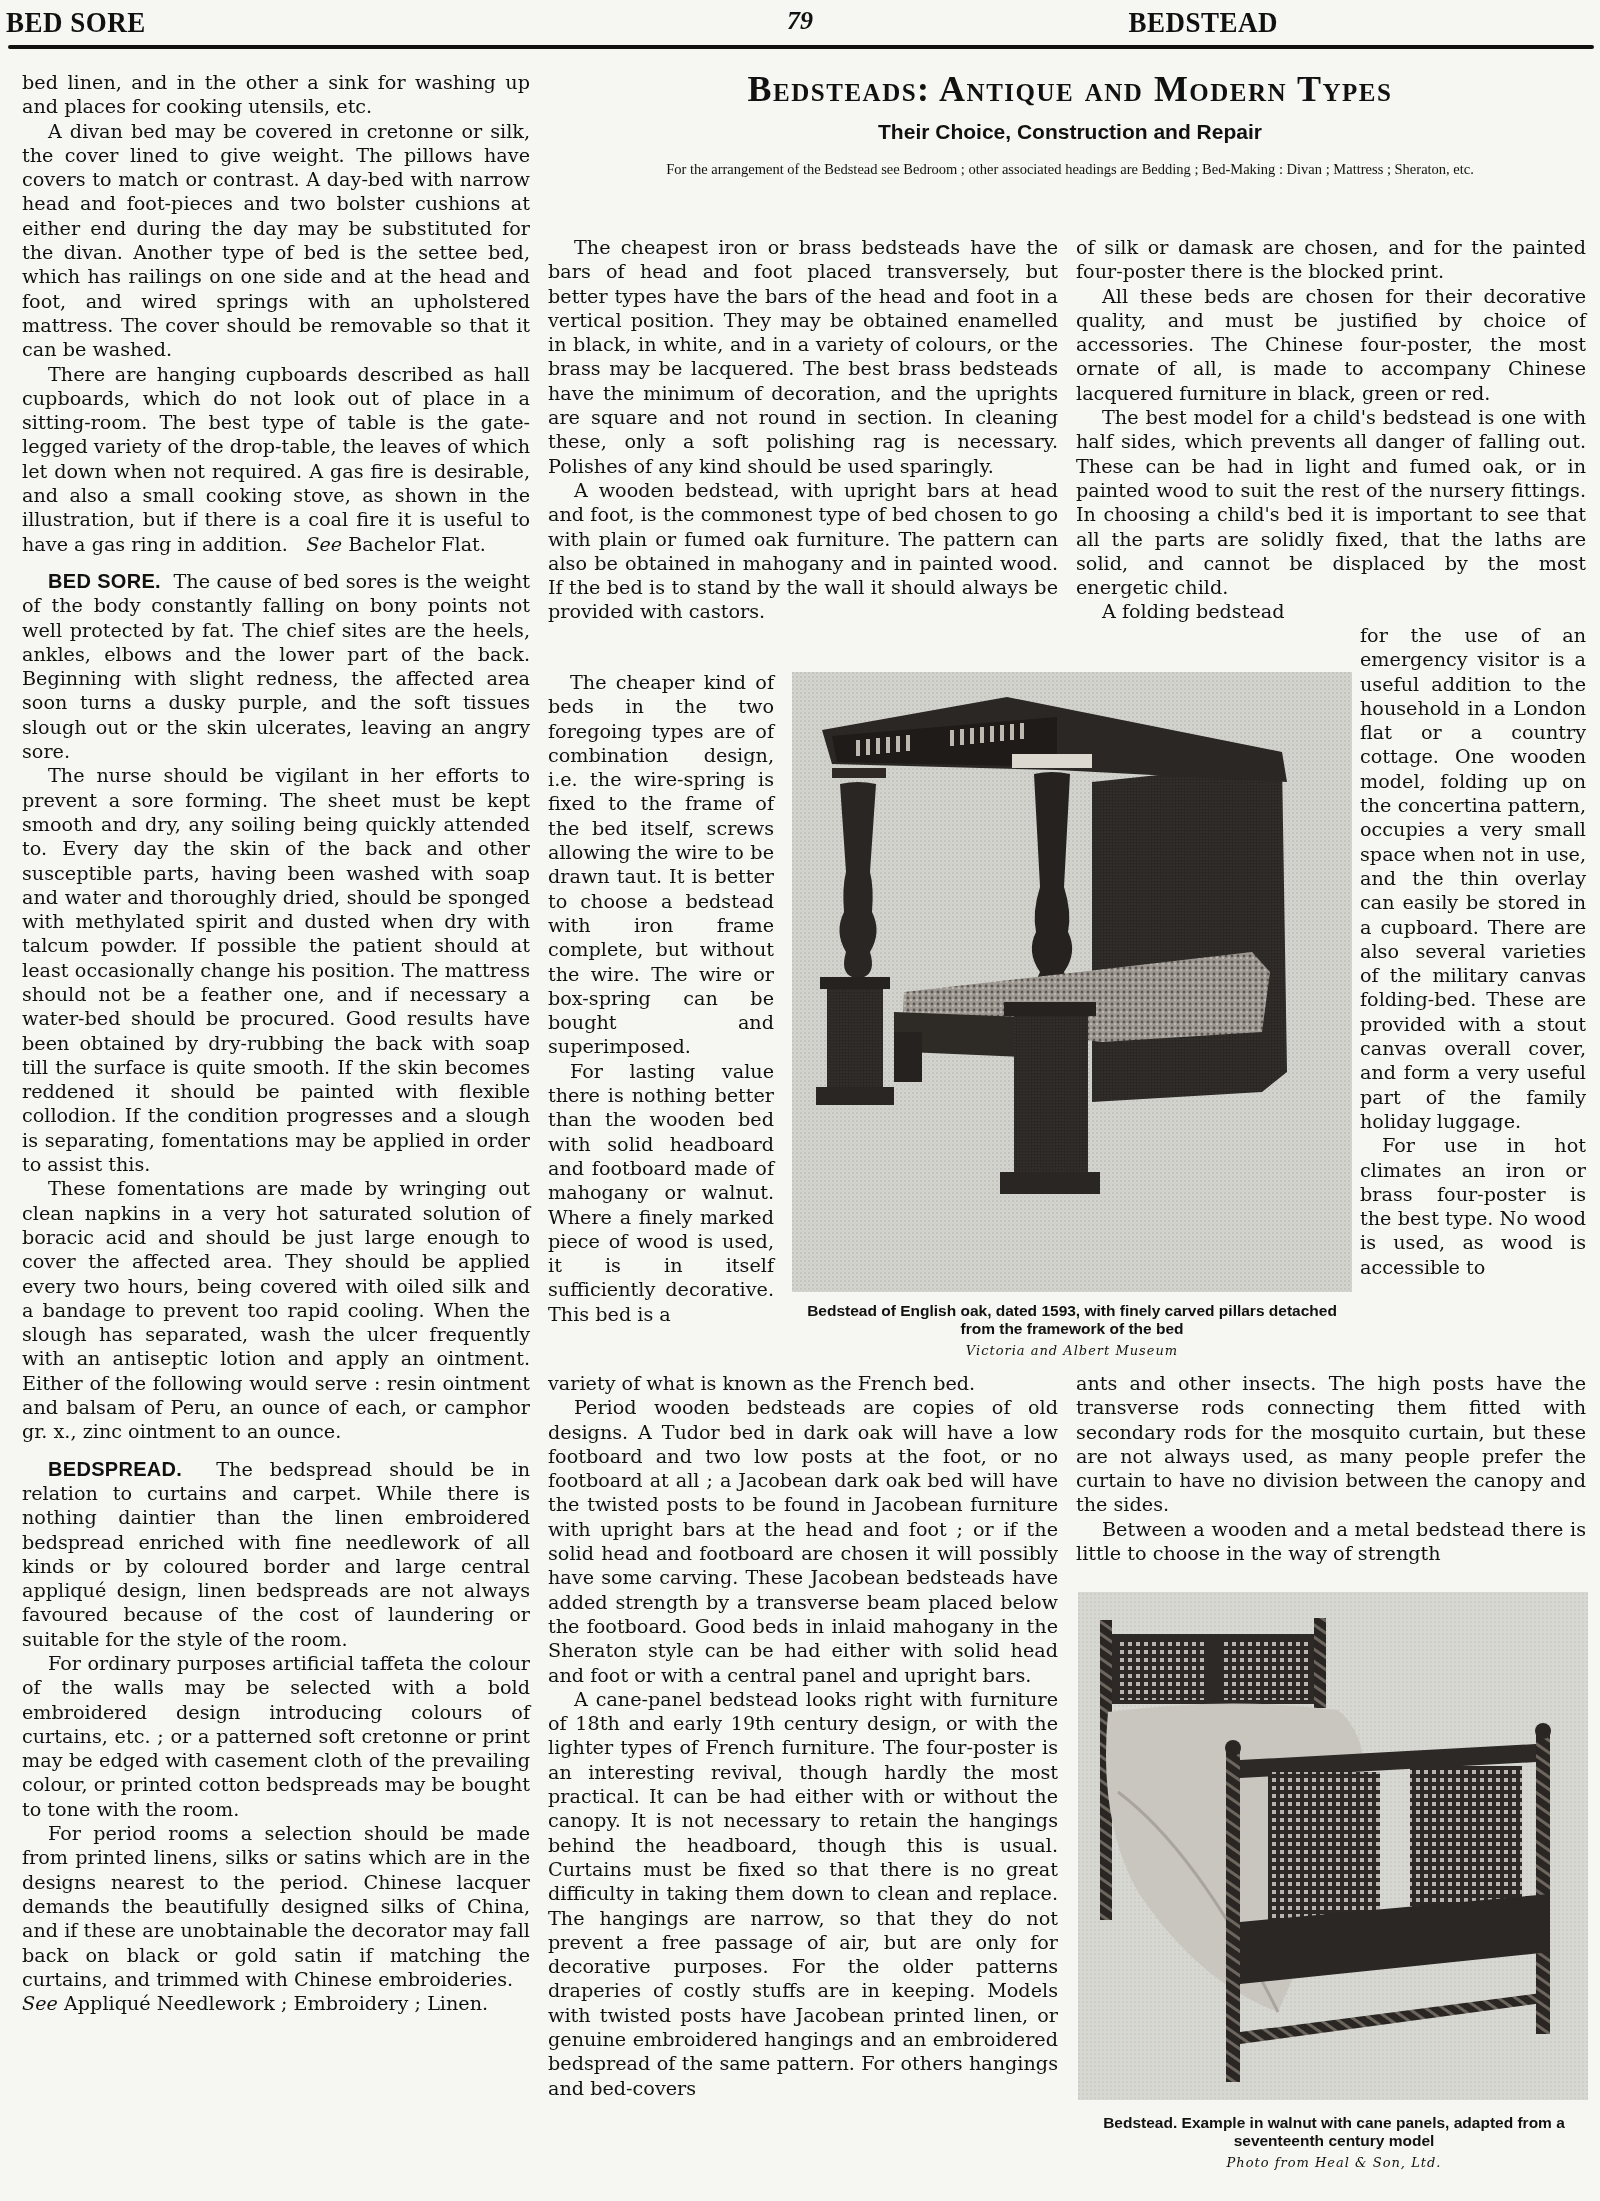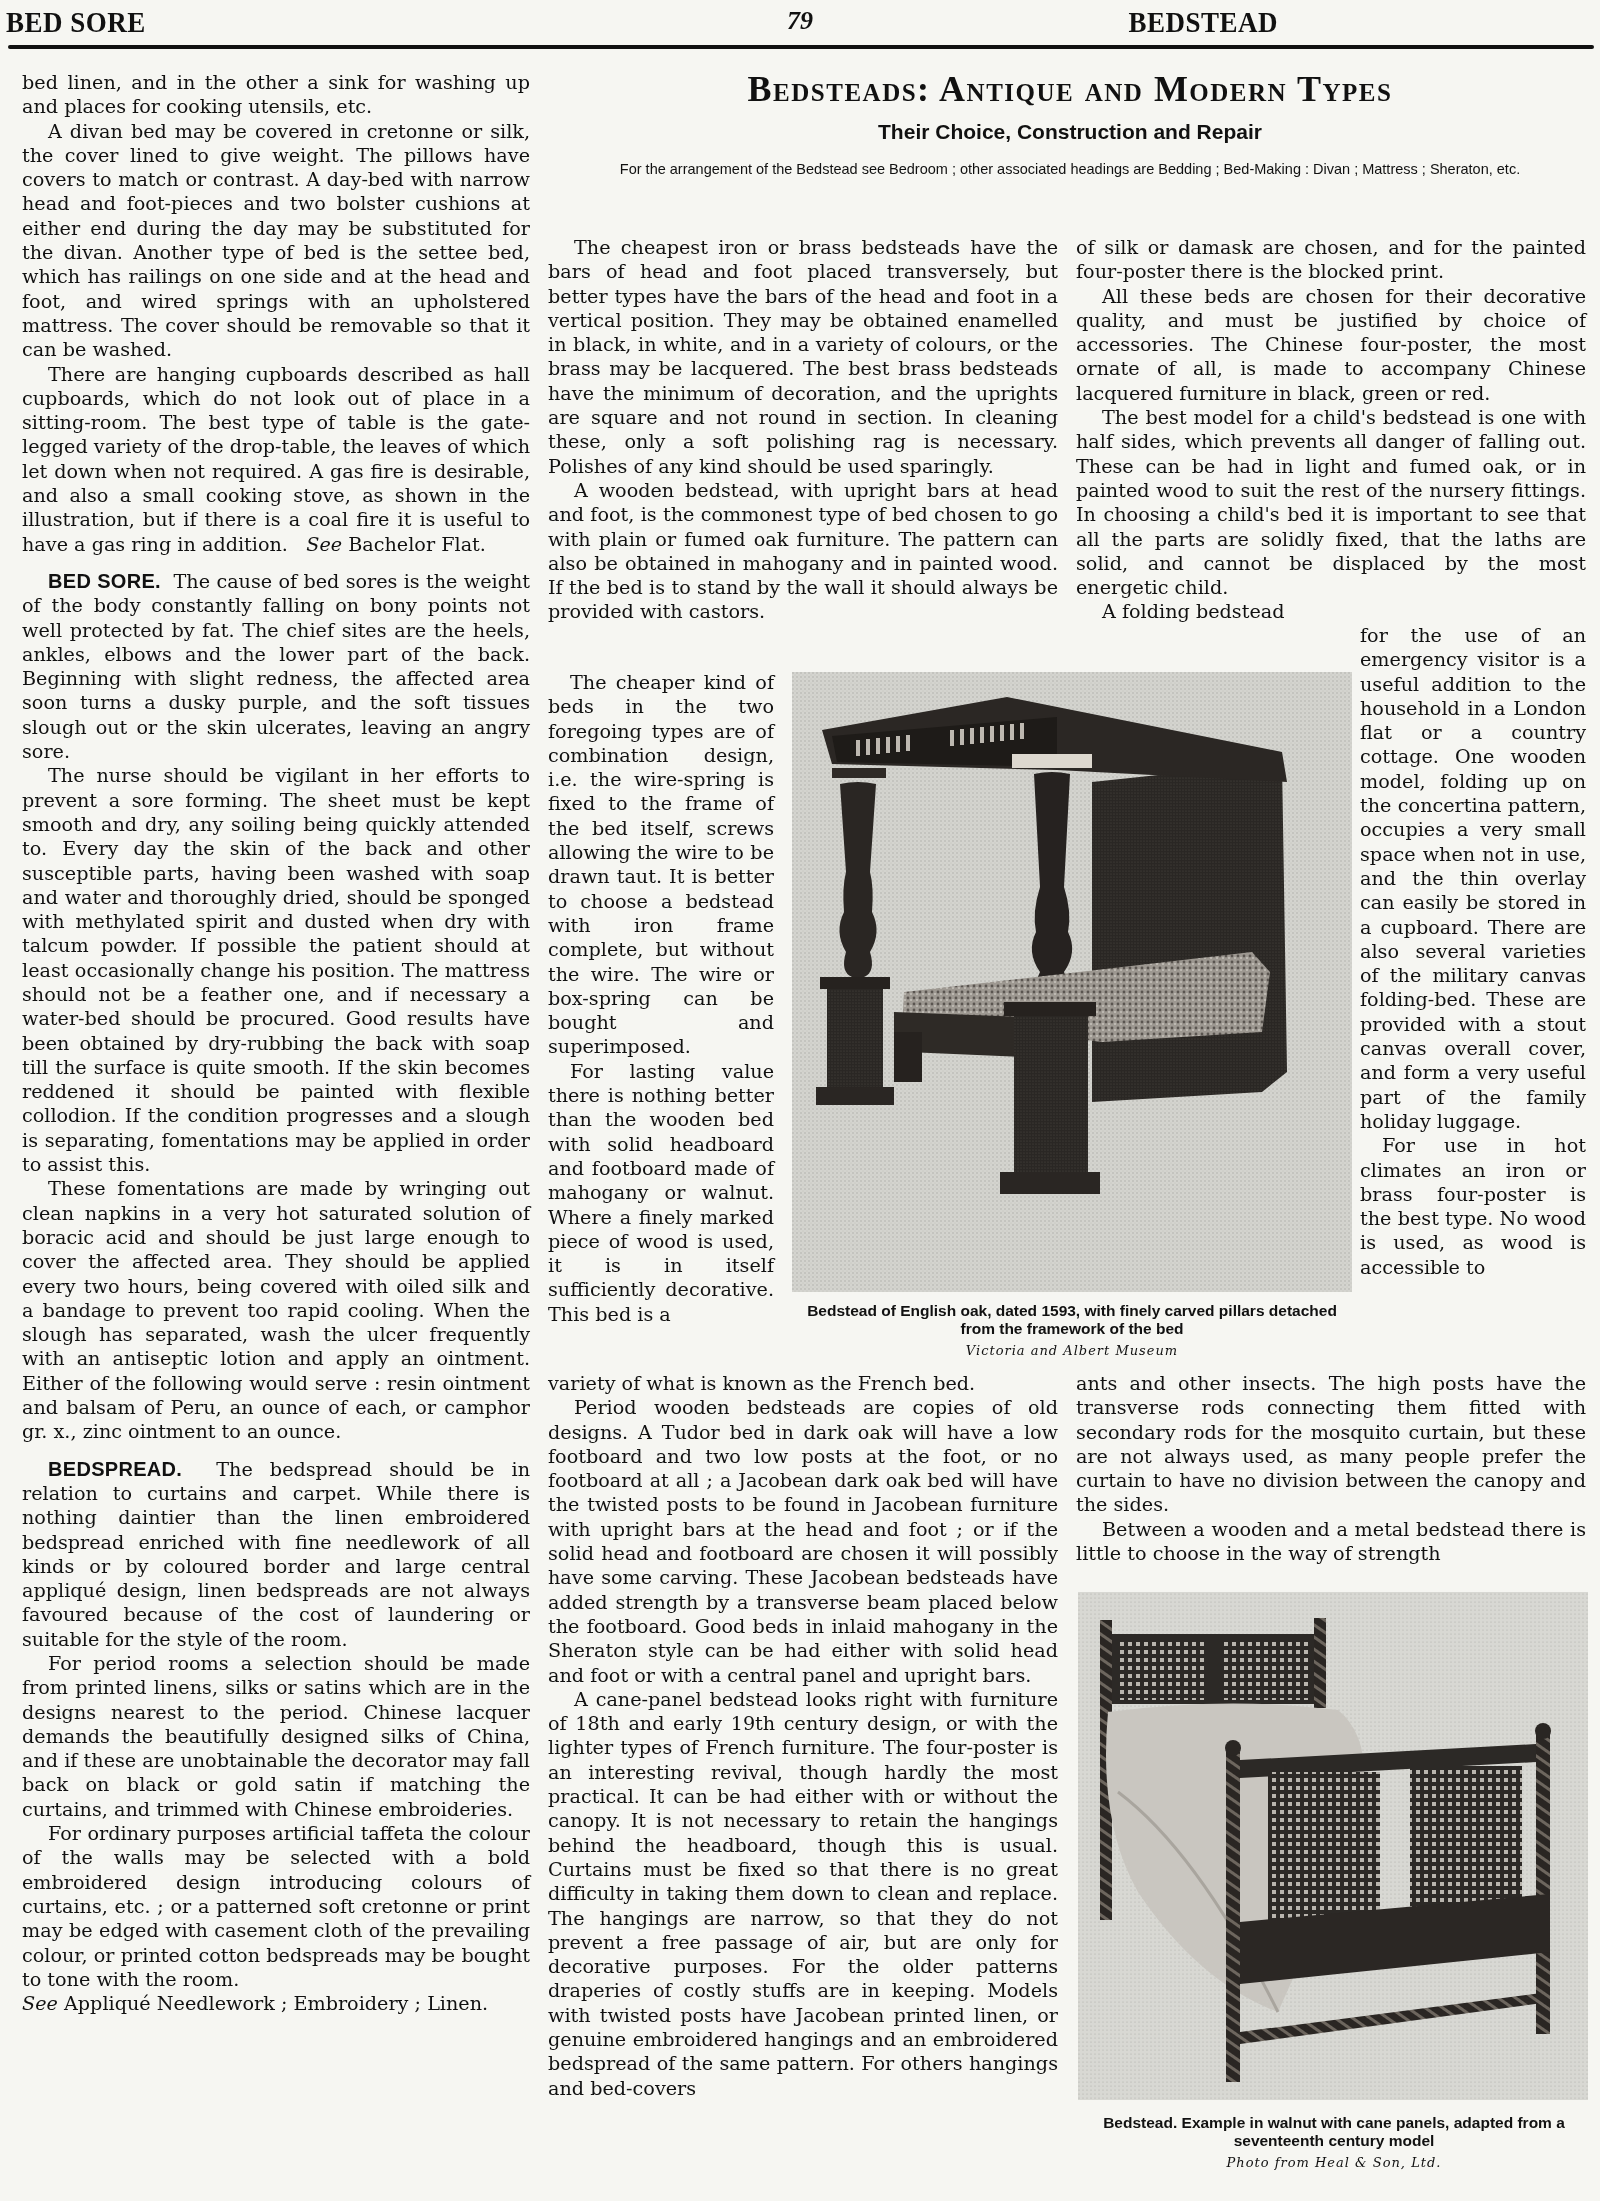--- a/index.html
+++ b/index.html
@@ -18,21 +18,21 @@
   .col p.noindent { text-indent: 0; }
   .col p.gap { margin-top: 12px; }
   .hw { font-family: "Liberation Sans", sans-serif; font-weight: bold; font-size: 20px; letter-spacing: 0.3px; }
   .see { font-style: italic; }
 
   .col-left { left: 22px; top: 71px; width: 508px; }
 
   .title-block { position: absolute; left: 540px; top: 68px; width: 1060px; text-align: center; }
   .main-title { font-family: "Liberation Serif", serif; font-weight: bold; font-size: 36px; letter-spacing: 1.5px; font-variant: small-caps; }
   .subtitle { margin-top: 10px; font-family: "Liberation Sans", sans-serif; font-weight: bold; font-size: 21px; }
-  .cross-ref { margin: 14px auto 8px; width: 950px; font-family: Liberation Sans, sans-serif; font-size: 14.5px; line-height: 22px; }
+  .cross-ref { margin: 14px auto 8px; width: 950px; font-family: Liberation Serif, serif; font-size: 14.5px; line-height: 22px; }
 
   .col-mid { left: 548px; top: 236px; width: 510px; }
   .col-right { left: 1076px; top: 236px; width: 510px; }
 
   .narrow-mid { position: absolute; left: 548px; top: 671px; width: 226px; font-size: 19.2px; line-height: 24.3px; text-align: justify; }
   .narrow-mid p { text-indent: 22px; }
   .narrow-right { position: absolute; left: 1360px; top: 624px; width: 226px; font-size: 19.2px; line-height: 24.3px; text-align: justify; }
   .narrow-right p { text-indent: 22px; }
   .narrow-right p.noindent { text-indent: 0; }
 
@@ -68,22 +68,22 @@
 <section class="col col-left">
   <p class="noindent">bed linen, and in the other a sink for washing up and places for cooking utensils, etc.</p>
   <p>A divan bed may be covered in cretonne or silk, the cover lined to give weight.  The pillows have covers to match or contrast.  A day-bed with narrow head and foot-pieces and two bolster cushions at either end during the day may be substituted for the divan. Another type of bed is the settee bed, which has railings on one side and at the head and foot, and wired springs with an upholstered mattress.  The cover should be removable so that it can be washed.</p>
   <p><span>There are hanging cupboards described as hall cupboards, which do not look out of place in a sitting-room.  The best type of table is the gate-legged variety of the drop-table, the leaves of which let down when not required. A gas fire is desirable, and also a small cooking stove, as shown in the illustration, but if there is a coal fire it is useful to have a gas ring in addition.</span>&nbsp;&nbsp;&nbsp;<span class="see">See</span> <span>Bachelor Flat.</span></p>
 
   <p class="gap"><span class="hw">BED SORE.</span>&nbsp; <span>The cause of bed sores is the weight of the body constantly falling on bony points not well protected by fat.  The chief sites are the heels, ankles, elbows and the lower part of the back.  Beginning with slight redness, the affected area soon turns a dusky purple, and the soft tissues slough out or the skin ulcerates, leaving an angry sore.</span></p>
   <p>The nurse should be vigilant in her efforts to prevent a sore forming.  The sheet must be kept smooth and dry, any soiling being quickly attended to.  Every day the skin of the back and other susceptible parts, having been washed with soap and water and thoroughly dried, should be sponged with methylated spirit and dusted when dry with talcum powder.  If possible the patient should at least occasionally change his position.  The mattress should not be a feather one, and if necessary a water-bed should be procured. Good results have been obtained by dry-rubbing the back with soap till the surface is quite smooth.  If the skin becomes reddened it should be painted with flexible collodion.  If the condition progresses and a slough is separating, fomentations may be applied in order to assist this.</p>
   <p>These fomentations are made by wringing out clean napkins in a very hot saturated solution of boracic acid and should be just large enough to cover the affected area.  They should be applied every two hours, being covered with oiled silk and a bandage to prevent too rapid cooling.  When the slough has separated, wash the ulcer frequently with an antiseptic lotion and apply an ointment. Either of the following would serve :  resin ointment and balsam of Peru, an ounce of each, or camphor gr. x., zinc ointment to an ounce.</p>
 
   <p class="gap"><span class="hw">BEDSPREAD.</span>&nbsp; <span>The bedspread should be in relation to curtains and carpet.  While there is nothing daintier than the linen embroidered bedspread enriched with fine needlework of all kinds or by coloured border and large central appliqué design, linen bedspreads are not always favoured because of the cost of laundering or suitable for the style of the room.</span></p>
+  <p><span>For ordinary purposes artificial taffeta the colour of the walls may be selected with a bold embroidered design introducing colours of curtains, etc. ;  or a patterned soft cretonne or print may be edged with casement cloth of the prevailing colour, or printed cotton bedspreads may be bought to tone with the room.</span></p>
   <p>For period rooms a selection should be made from printed linens, silks or satins which are in the designs nearest to the period.  Chinese lacquer demands the beautifully designed silks of China, and if these are unobtainable the decorator may fall back on black or gold satin if matching the curtains, and trimmed with Chinese embroideries.</p>
-  <p><span>For ordinary purposes artificial taffeta the colour of the walls may be selected with a bold embroidered design introducing colours of curtains, etc. ;  or a patterned soft cretonne or print may be edged with casement cloth of the prevailing colour, or printed cotton bedspreads may be bought to tone with the room.</span></p>
   <p class="noindent"><span class="see">See</span> <span>Appliqué Needlework ; Embroidery ; Linen.</span></p>
 </section>
 
 <div class="title-block">
   <h1 class="main-title">Bedsteads: Antique and Modern Types</h1>
   <h2 class="subtitle">Their Choice, Construction and Repair</h2>
   <p class="cross-ref">For the arrangement of the Bedstead see Bedroom ; other associated headings are Bedding ; Bed-Making : Divan ; Mattress ; Sheraton, etc.</p>
 </div>
 
 <section class="col col-mid">

